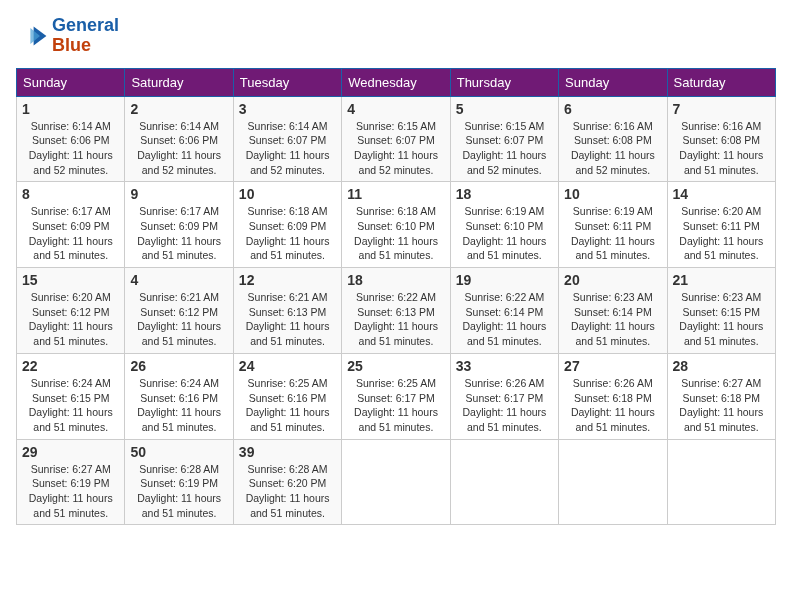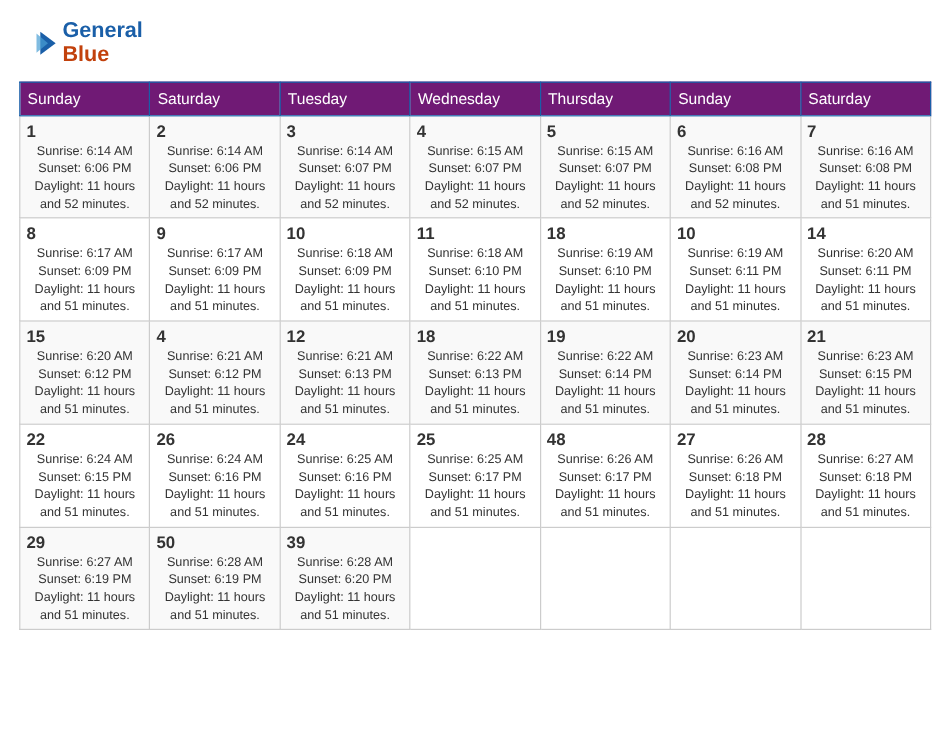--- a/index.html
+++ b/index.html
@@ -218,21 +218,21 @@
         </td>
         <td>
           <span class="day-number">24</span>
           <div class="day-info">Sunrise: 6:25 AM<br>Sunset: 6:16 PM<br>Daylight: 11 hours and 51 minutes.</div>
         </td>
         <td>
           <span class="day-number">25</span>
           <div class="day-info">Sunrise: 6:25 AM<br>Sunset: 6:17 PM<br>Daylight: 11 hours and 51 minutes.</div>
         </td>
         <td>
-          <span class="day-number">48</span>
+          <span class="day-number">33</span>
           <div class="day-info">Sunrise: 6:26 AM<br>Sunset: 6:17 PM<br>Daylight: 11 hours and 51 minutes.</div>
         </td>
         <td>
           <span class="day-number">27</span>
           <div class="day-info">Sunrise: 6:26 AM<br>Sunset: 6:18 PM<br>Daylight: 11 hours and 51 minutes.</div>
         </td>
         <td>
           <span class="day-number">28</span>
           <div class="day-info">Sunrise: 6:27 AM<br>Sunset: 6:18 PM<br>Daylight: 11 hours and 51 minutes.</div>
         </td>

